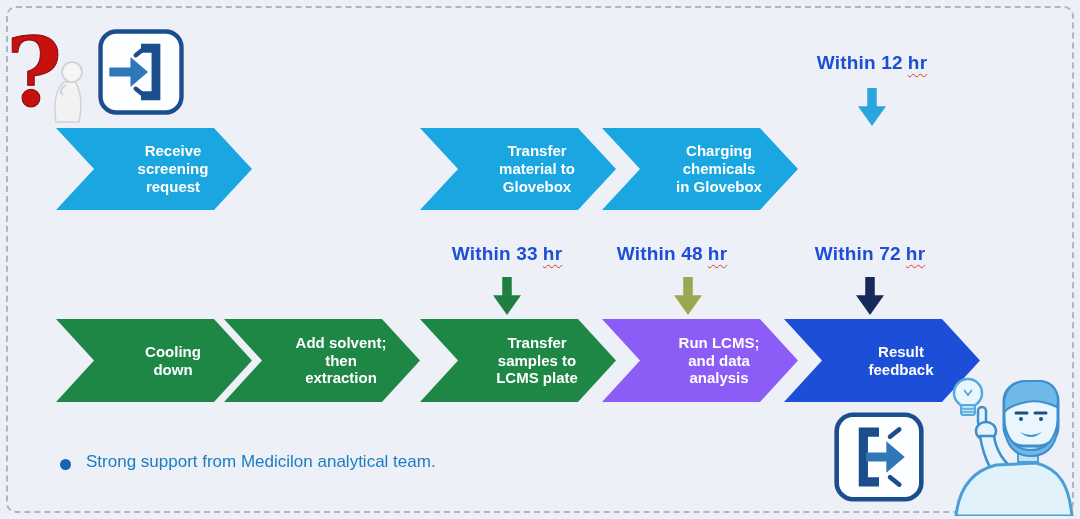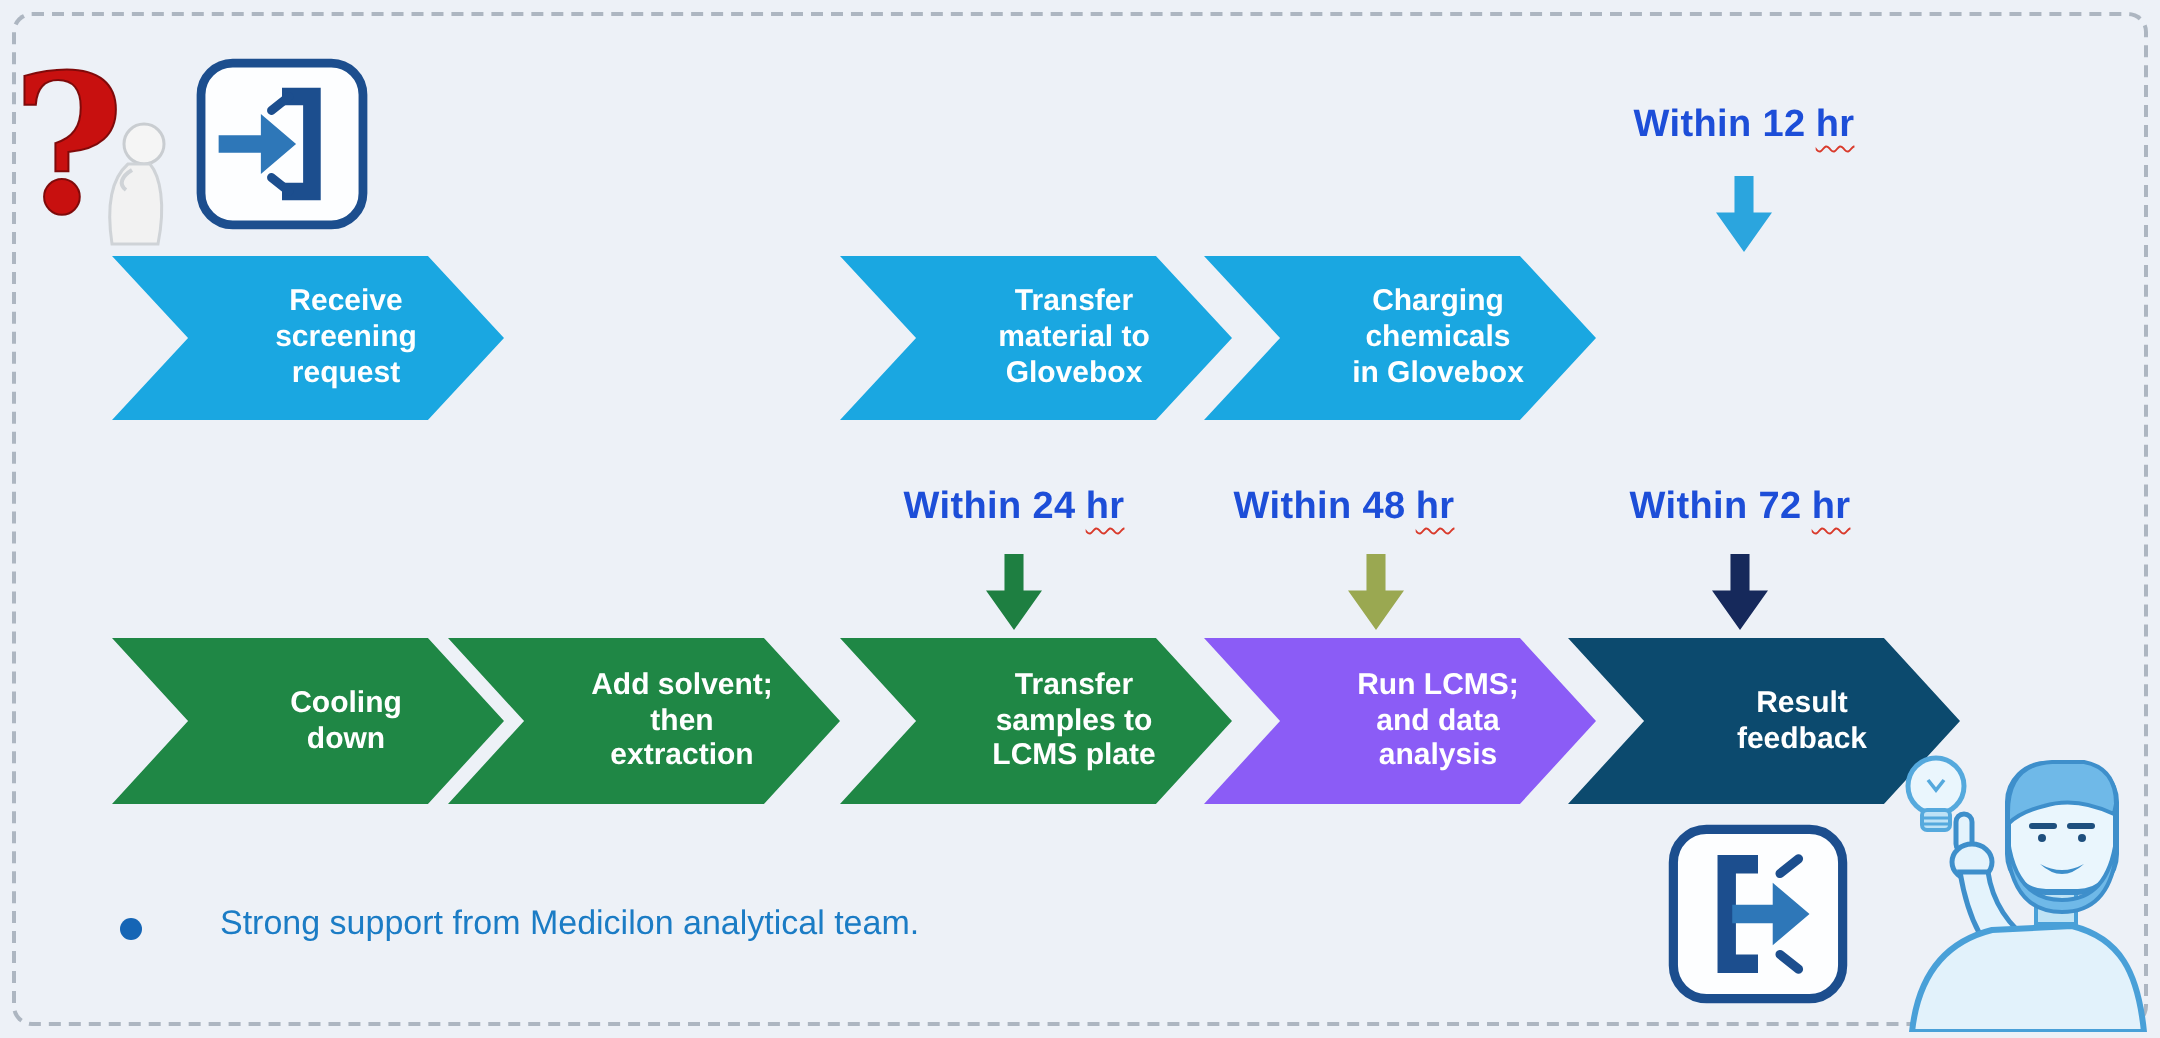--- a/index.html
+++ b/index.html
@@ -17,21 +17,21 @@
     display:flex;align-items:center;justify-content:center;
     text-align:center;color:#fff;font-weight:bold;font-size:15px;line-height:1.18;
     padding-left:38px;box-sizing:border-box;
     clip-path:polygon(0% 0%, 80.6% 0%, 100% 50%, 80.6% 100%, 0% 100%, 19.4% 50%);
     white-space:pre-line;
   }
   .r2{height:83px;}
   .c-blue{background:#1AA7E1;}
   .c-green{background:#1F8745;}
   .c-olive{background:#8b5cf6;}
-  .c-navy{background:#0c4a6e;}
+  .c-navy{background:#1d4ed8;}
   .timing{
     position:absolute;width:210px;text-align:center;
     font-size:19px;font-weight:bold;color:#1d4ed8;letter-spacing:.2px;
   }
   .timing .unit{
     margin-left:5px;
     text-decoration:underline;text-decoration-style:wavy;
     text-decoration-color:#d93a2b;text-decoration-thickness:1px;
     text-underline-offset:4px;
   }
@@ -41,21 +41,21 @@
   }
   .a-blue{background:#2BA5DE;}
   .a-green{background:#1E7F41;}
   .a-olive{background:#9AA851;}
   .a-navy{background:#16295B;}
   .foot-dot{
     position:absolute;left:60px;top:459px;width:11px;height:11px;border-radius:50%;
     background:#1565B5;
   }
   .foot-text{
-    position:absolute;left:86px;top:452px;font-size:17px;color:#1B7CC5;margin-left:24px;
+    position:absolute;left:86px;top:452px;font-size:17px;color:#1B7CC5;
   }
   .icon{position:absolute;}
 </style>
 </head>
 <body>
 
 <div class="canvas">
   <div class="frame"></div>
 
   <svg class="icon" style="left:6px;top:22px" width="100" height="105" viewBox="0 0 100 105">
@@ -96,21 +96,21 @@
 analysis</div>
   <div class="chev r2 c-navy" style="left:784px;top:319px">Result
 feedback</div>
 
   <div class="timing" style="left:767px;top:52px">
     <span>Within 12</span><span class="unit">hr</span>
   </div>
   <div class="block-arrow a-blue" style="left:858px;top:88px"></div>
 
   <div class="timing" style="left:402px;top:243px">
-    <span>Within 24</span><span class="unit">hr</span>
+    <span>Within 33</span><span class="unit">hr</span>
   </div>
   <div class="block-arrow a-green" style="left:493px;top:277px"></div>
 
   <div class="timing" style="left:567px;top:243px">
     <span>Within 48</span><span class="unit">hr</span>
   </div>
   <div class="block-arrow a-olive" style="left:674px;top:277px"></div>
 
   <div class="timing" style="left:765px;top:243px">
     <span>Within 72</span><span class="unit">hr</span>

